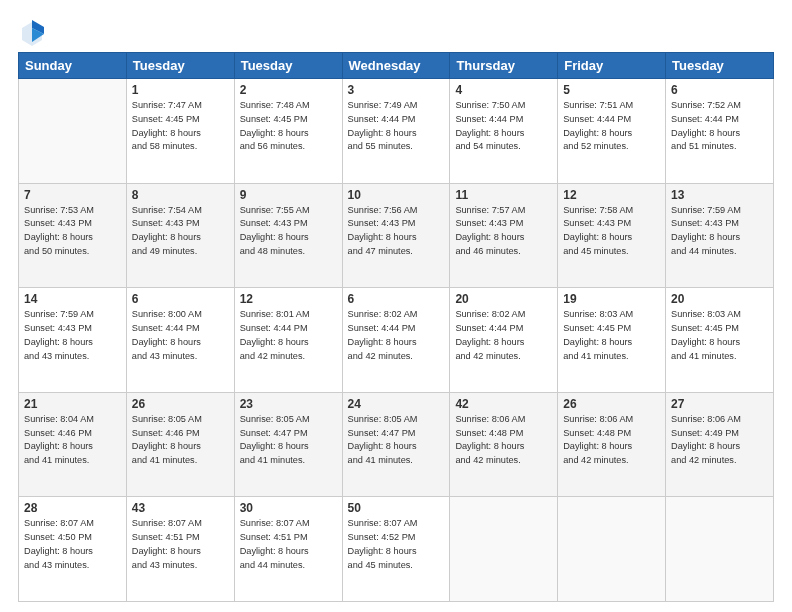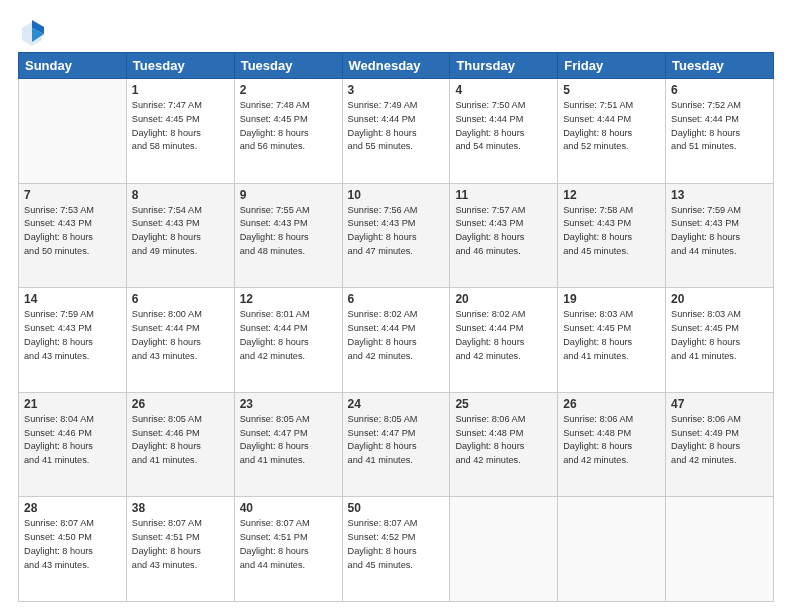--- a/index.html
+++ b/index.html
@@ -230,43 +230,43 @@
           </td>
           <td>
             <span class="day-num">23</span>
             <div class="day-info">Sunrise: 8:05 AM<br>Sunset: 4:47 PM<br>Daylight: 8 hours<br>and 41 minutes.</div>
           </td>
           <td>
             <span class="day-num">24</span>
             <div class="day-info">Sunrise: 8:05 AM<br>Sunset: 4:47 PM<br>Daylight: 8 hours<br>and 41 minutes.</div>
           </td>
           <td>
-            <span class="day-num">25</span>
+            <span class="day-num">42</span>
             <div class="day-info">Sunrise: 8:06 AM<br>Sunset: 4:48 PM<br>Daylight: 8 hours<br>and 42 minutes.</div>
           </td>
           <td>
             <span class="day-num">26</span>
             <div class="day-info">Sunrise: 8:06 AM<br>Sunset: 4:48 PM<br>Daylight: 8 hours<br>and 42 minutes.</div>
           </td>
           <td>
-            <span class="day-num">47</span>
+            <span class="day-num">27</span>
             <div class="day-info">Sunrise: 8:06 AM<br>Sunset: 4:49 PM<br>Daylight: 8 hours<br>and 42 minutes.</div>
           </td>
         </tr>
         <tr>
           <td>
             <span class="day-num">28</span>
             <div class="day-info">Sunrise: 8:07 AM<br>Sunset: 4:50 PM<br>Daylight: 8 hours<br>and 43 minutes.</div>
           </td>
           <td>
-            <span class="day-num">38</span>
+            <span class="day-num">43</span>
             <div class="day-info">Sunrise: 8:07 AM<br>Sunset: 4:51 PM<br>Daylight: 8 hours<br>and 43 minutes.</div>
           </td>
           <td>
-            <span class="day-num">40</span>
+            <span class="day-num">30</span>
             <div class="day-info">Sunrise: 8:07 AM<br>Sunset: 4:51 PM<br>Daylight: 8 hours<br>and 44 minutes.</div>
           </td>
           <td>
             <span class="day-num">50</span>
             <div class="day-info">Sunrise: 8:07 AM<br>Sunset: 4:52 PM<br>Daylight: 8 hours<br>and 45 minutes.</div>
           </td>
           <td class="empty-cell"></td>
           <td class="empty-cell"></td>
           <td class="empty-cell"></td>
         </tr>

